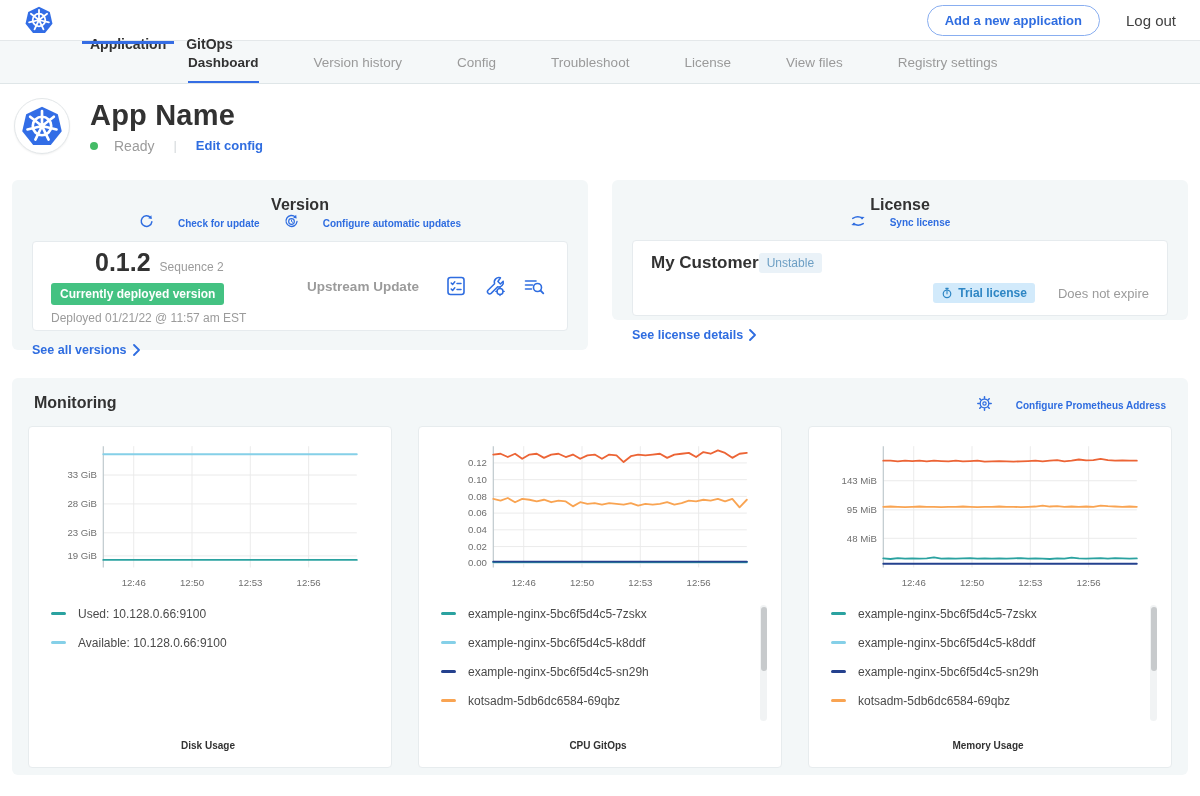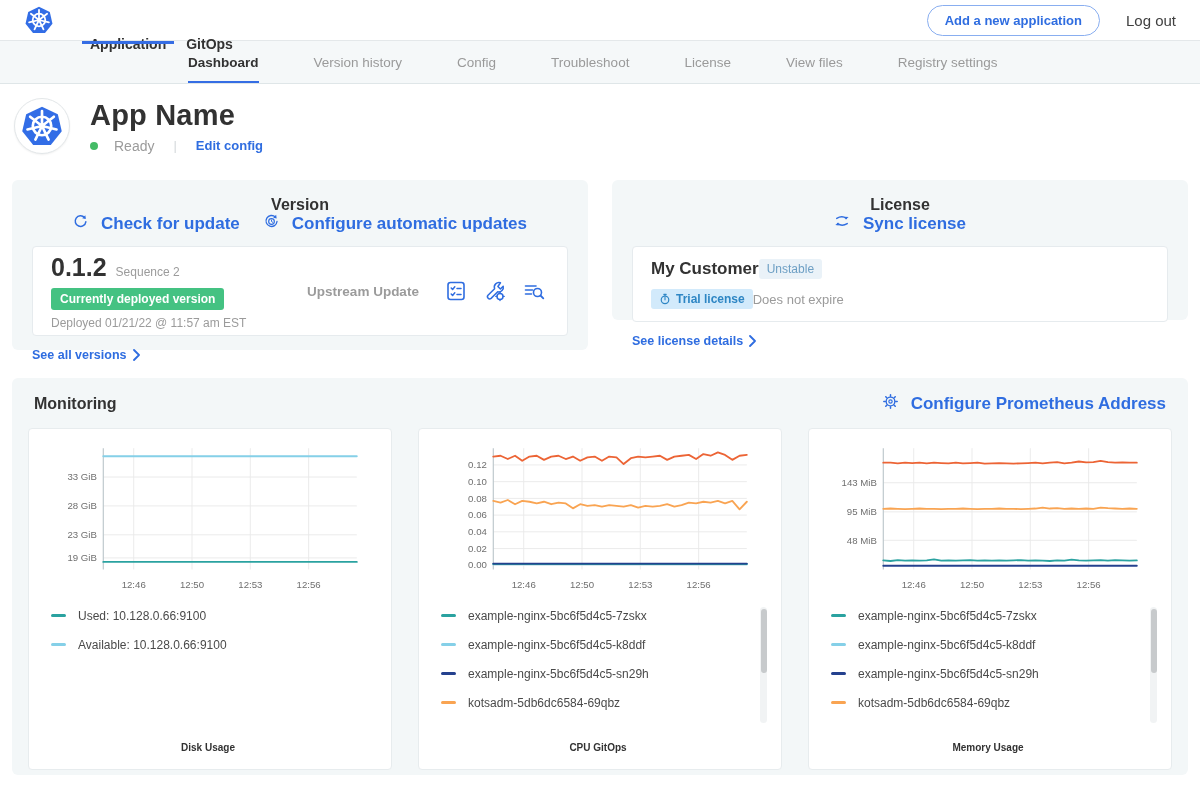--- a/index.html
+++ b/index.html
@@ -35,41 +35,41 @@
   .status-sep { color:#d4d9db; font-size:13px; margin:0 3px; }
   .link { color:#2f6de0; font-weight:bold; cursor:pointer; }
   .edit-config { font-size:13px; }
   
   .content { padding:12px 12px 0 12px; }
   .cards-row { display:flex; gap:24px; }
   .panel { background:#f3f7f8; border-radius:6px; padding:16px 20px; }
   .panel-head { display:flex; align-items:center; justify-content:space-between;flex-direction:column; }
   .panel-title { font-size:16px; font-weight:bold; color:#323232; }
   .panel-links { display:flex; gap:24px; align-items:center; }
-  .icon-link { display:flex; align-items:flex-start; gap:13px; font-size:17px; }
+  .icon-link { display:flex; align-items:flex-end; gap:24px; font-size:10px; }
   .icon-link svg { display:block; }
   .version-panel { width:576px; height:170px; }
   .license-panel { width:576px; height:140px; }
   .inner-card { background:#fff; border:1px solid #e6ebee; border-radius:4px; margin-top:12px; }
   .version-inner { display:flex; align-items:center; padding:12px 18px; height:90px; }
   .v-left { width:230px; }
   .v-num-row { display:flex; align-items:baseline; gap:9px; }
-  .v-number { font-size:25px; font-weight:bold; color:#323232; }
+  .v-number { font-size:25px; font-weight:bold; color:#323232;margin-left:44px; }
   .v-seq { font-size:12px; color:#9b9b9b; }
   .deployed-badge { display:inline-block; background:#44c282; color:#fff; font-size:12px; font-weight:bold; padding:4px 9px; border-radius:3px; margin-top:6px; }
   .deployed-at { font-size:12px; color:#9b9b9b; margin-top:6px; }
   .v-mid { flex:1; text-align:center; font-size:13.5px; color:#9b9b9b; font-weight:bold; }
   .v-icons { display:flex; gap:17px; align-items:center; padding-right:4px; }
   .v-icons svg { width:22px; height:22px; cursor:pointer; }
   .see-link { display:inline-flex; align-items:center; gap:5px; font-size:12.5px; margin-top:12px; }
   .license-inner { padding:12px 18px; }
   .cust-row { display:flex; align-items:center; }
   .customer-name { font-size:17px; font-weight:bold; color:#323232; }
   .channel-badge { background:#eaf2f8; color:#6d9fc4; font-size:12px; padding:3px 8px; border-radius:3px; }
-  .lic-row2 { display:flex; align-items:center; gap:0; margin-top:10px; }
+  .lic-row2 { display:flex; align-items:center; gap:23px; margin-top:10px;justify-content:flex-end; }
   .trial-badge { display:inline-flex; align-items:center; gap:5px; background:#d2eafb; color:#2e86c4; font-size:12px; font-weight:bold; padding:3px 8px; border-radius:3px; }
   .no-expire { font-size:13px; color:#9b9b9b; }
   
   .monitoring-panel { margin-top:28px; height:397px; padding:16px; }
   .mon-head { display:flex; justify-content:space-between; align-items:center; padding:0 6px; }
   .charts-row { display:flex; gap:26px; margin-top:14px; }
   .chart-card { flex:1; background:#fff; border:1px solid #e7ecee; border-radius:4px; height:342px; padding:10px 12px 8px 8px; display:flex; flex-direction:column; position:relative; }
   .chart-card svg.chart { width:100%; height:158px; display:block; }
   .legend { margin:10px 0 0 14px; height:118px; overflow:hidden; position:relative; padding-right:20px; }
   .legend-item { display:flex; align-items:center; gap:12px; height:17px; margin-bottom:12px; }

